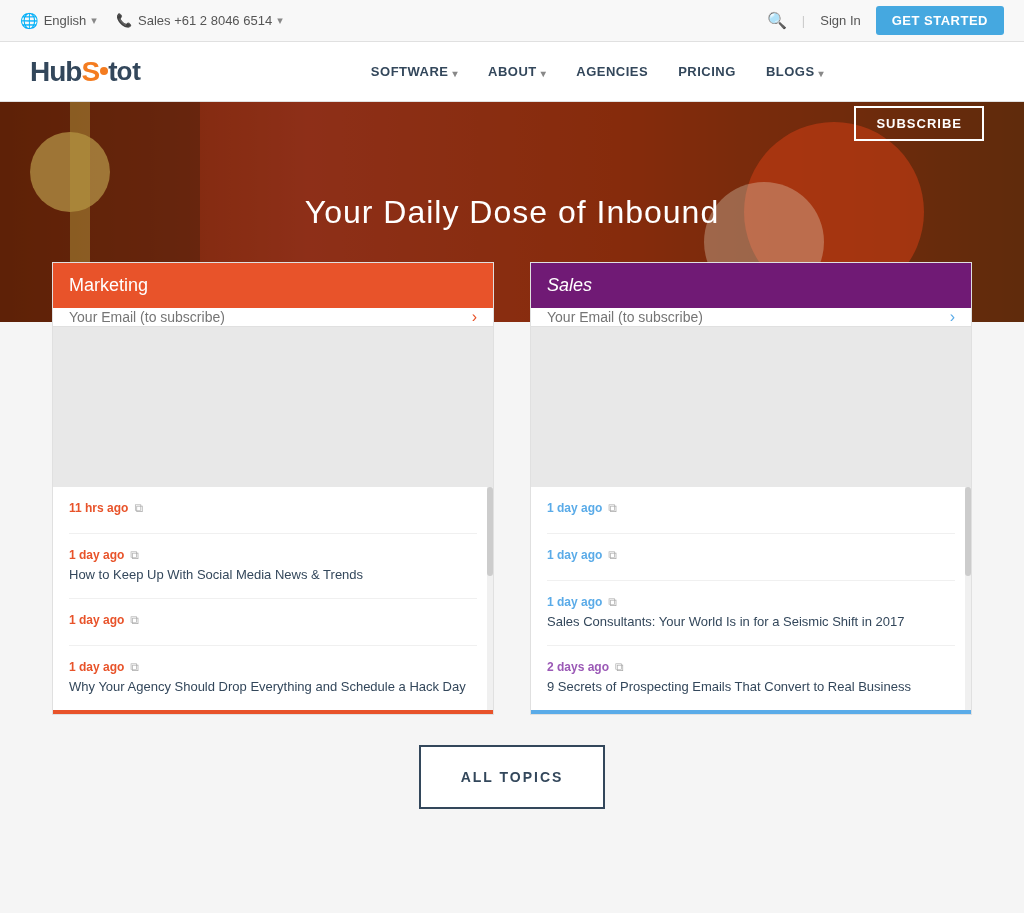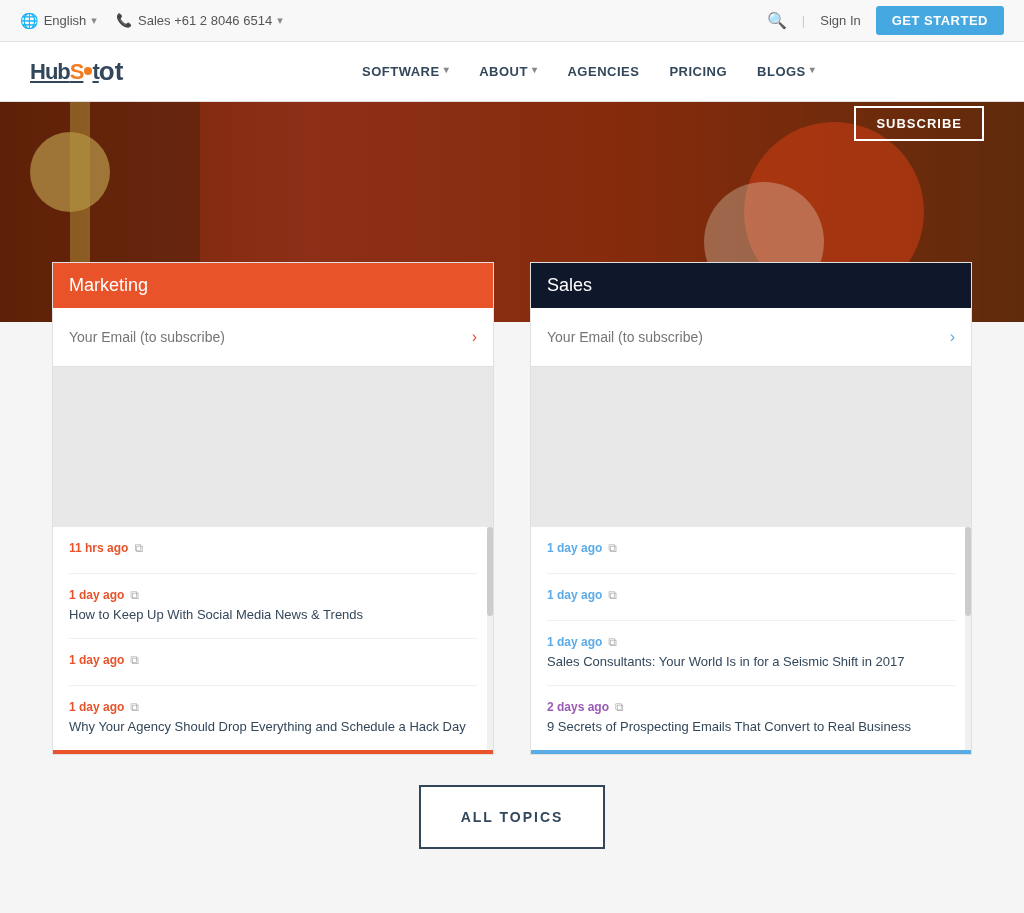--- a/index.html
+++ b/index.html
@@ -42,30 +42,29 @@
       align-items: center;
       padding: 0 30px;
       height: 60px;
     }
     .logo {
       display: flex;
       align-items: center;
       margin-right: 60px;
     }
     .logo-text {
-      font-size: 22px;
+      font-size: 28px;
       font-weight: bold;
       color: #33475b;
       letter-spacing: -1px;
-      text-decoration: underline;
     }
     .nav-links { display: flex; align-items: center; gap: 30px; flex: 1; justify-content: center; }
     .nav-item {
       display: flex;
-      align-items: flex-start;
+      align-items: flex-end;
       gap: 4px;
       color: #33475b;
       font-size: 13px;
       font-weight: bold;
       cursor: pointer;
       text-transform: uppercase;
       letter-spacing: 0.5px;
     }
     .nav-chevron { font-size: 10px; color: #888; }
 
@@ -149,27 +148,27 @@
       background: #fff;
       border: 1px solid #e0e0e0;
     }
     .column-header {
       padding: 12px 16px;
       color: #fff;
       font-size: 18px;
       font-weight: 400;
     }
     .column-header.marketing { background: #e8532a; }
-    .column-header.sales { background: #0f172a; }
+    .column-header.sales { background: #701a75; font-style: italic; }
 
     .email-row {
       display: flex;
       align-items: center;
       border-bottom: 1px solid #e0e0e0;
-      padding: 20px 16px;
+      padding: 0 16px;
       background: #fff;
     }
     .email-input {
       flex: 1;
       border: none;
       outline: none;
       font-size: 14px;
       color: #aaa;
     }
     .email-arrow { color: #e8532a; font-size: 16px; cursor: pointer; }
@@ -298,20 +297,21 @@
 
 <div class="hero">
   <div class="hero-bg-overlay"></div>
 
   <div style="position:absolute; left:0; top:0; width:200px; height:100%; background:rgba(60,30,10,0.4); overflow:hidden;">
     <div style="position:absolute; top:30px; left:30px; width:80px; height:80px; border-radius:50%; background:rgba(220,200,100,0.5);"></div>
     <div style="position:absolute; top:0; left:70px; width:20px; height:100%; background:rgba(180,150,60,0.5);"></div>
   </div>
   <div class="hero-circle"></div>
   <div class="hero-circle2"></div>
+  <h1 class="hero-title">Your Daily Dose of Inbound</h1>
   <div class="hero-subscribe">
     <button class="btn-subscribe">SUBSCRIBE</button>
   </div>
 </div>
 
 <div class="content-area">
   <div class="columns">
 
     <div class="column">
       <div class="column-header marketing">

